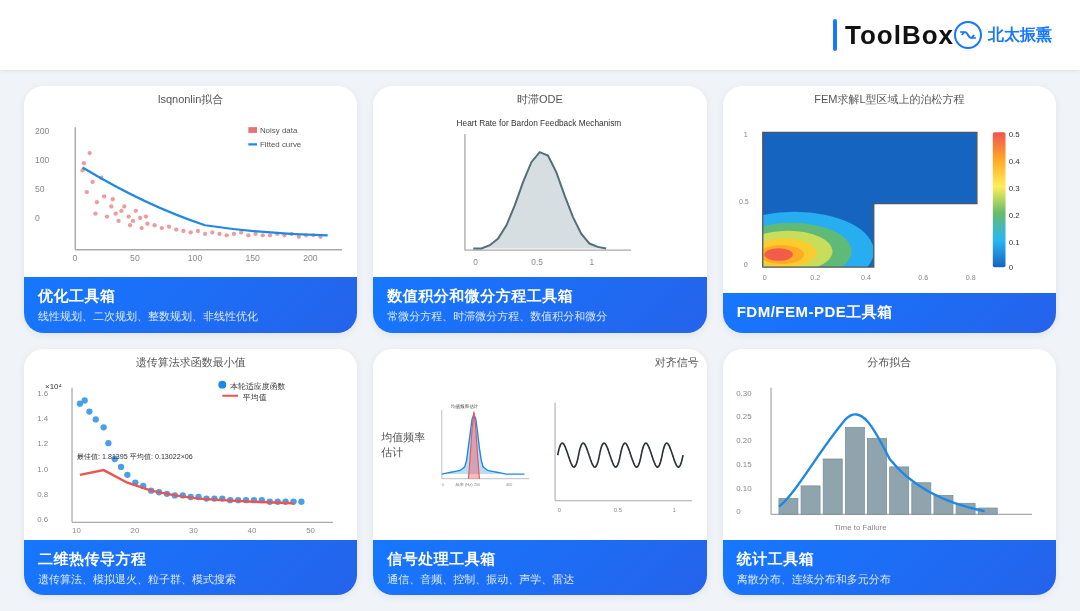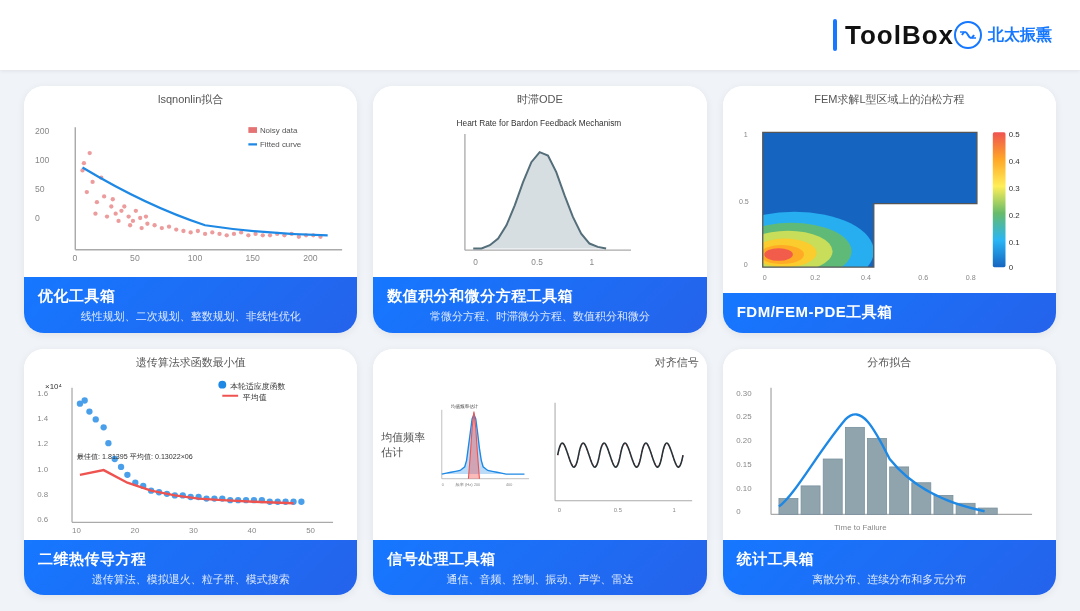--- a/index.html
+++ b/index.html
@@ -83,21 +83,20 @@
     .card-footer-title {
       font-size: 15px;
       font-weight: 700;
       margin-bottom: 3px;
       letter-spacing: 0.5px;
     }
     .card-footer-desc {
       font-size: 11px;
       color: rgba(255,255,255,0.85);
       line-height: 1.4;
-      text-align: center;
     }
     
     .chart-label {
       font-size: 11px;
       color: #555;
       margin-bottom: 2px;
       font-weight: 500;
     }
   </style>
 </head>

